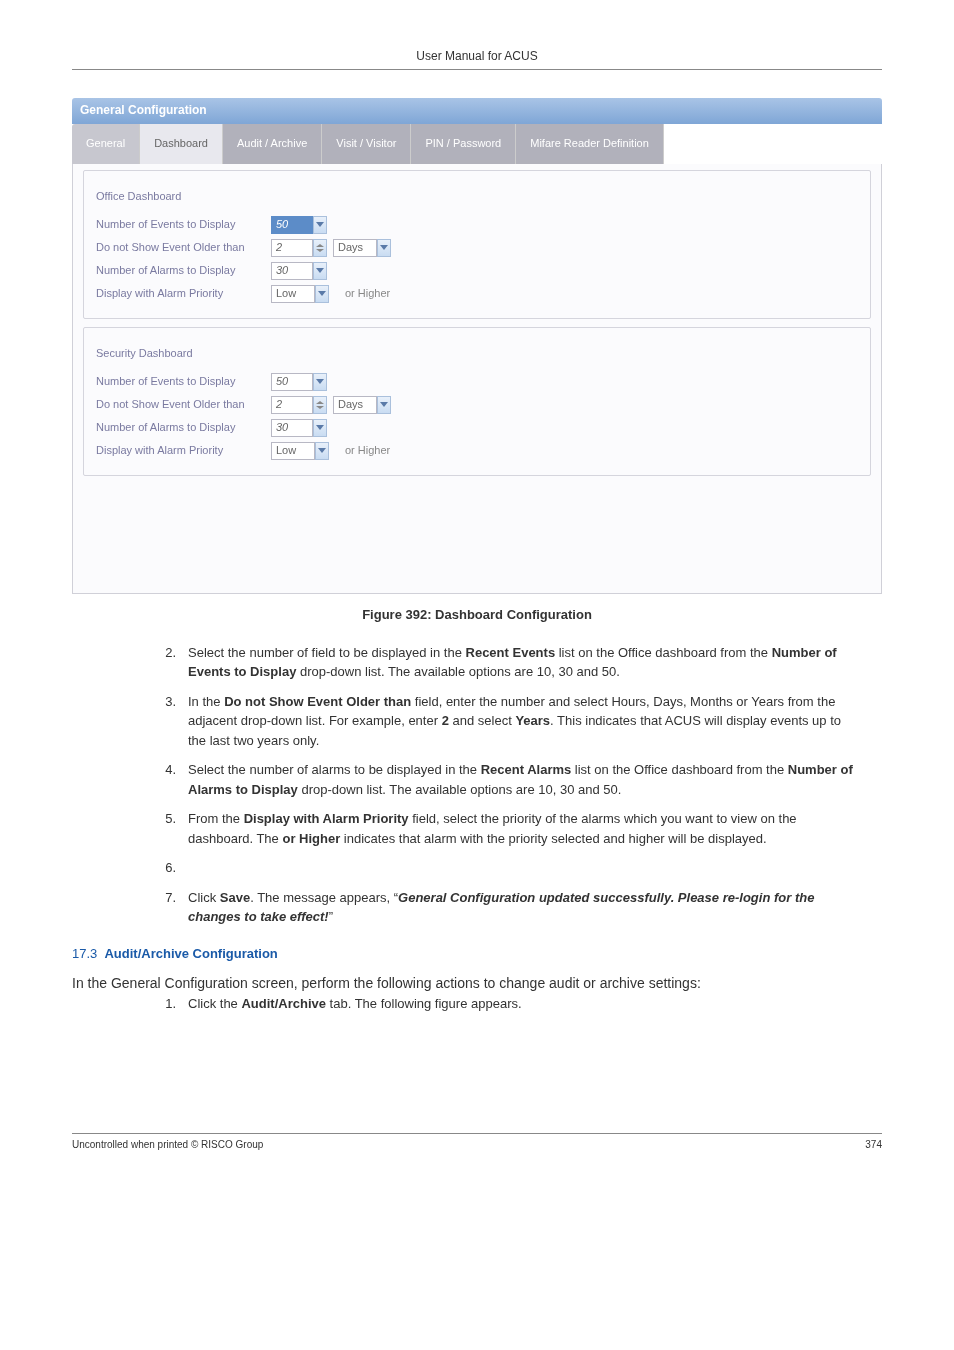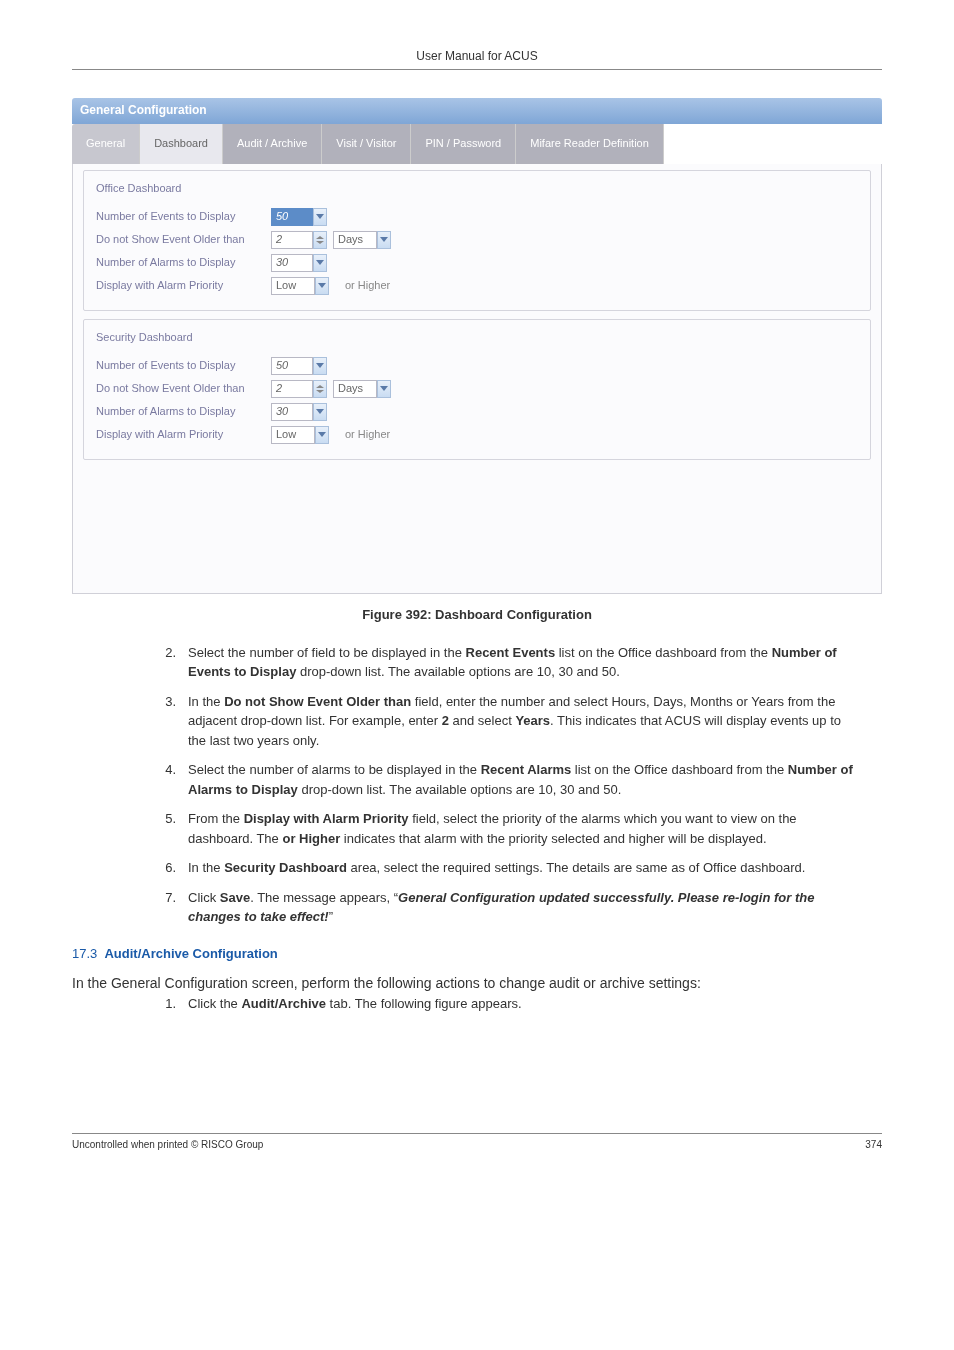--- a/index.html
+++ b/index.html
@@ -48,21 +48,21 @@
     border: 1px solid #d0d0d8;
     border-top: none;
     background: #fbfbfd;
     padding: 6px 10px 10px 10px;
     min-height: 430px;
     position: relative;
   }
   .fieldset {
     border: 1px solid #d5d5dd;
     border-radius: 2px;
-    padding: 8px 12px 10px 12px;
+    padding: 16px 12px 10px 12px;
     margin-bottom: 8px;
     background: #fbfbfd;
   }
   .legend {
     font-size: 11px;
     color: #7a7aa0;
     margin: -14px 0 6px -4px;
     background: #fbfbfd;
     display: inline-block;
     padding: 0 4px;
@@ -333,23 +333,20 @@
 
   <div class="instr-item">
     <div class="instr-num">5.</div>
     <div class="instr-text">
       <span>From the </span><b>Display with Alarm Priority</b><span> field, select the priority of the alarms which you want to view on the dashboard. The </span><b>or Higher</b><span> indicates that alarm with the priority selected and higher will be displayed.</span>
     </div>
   </div>
 
   <div class="instr-item">
     <div class="instr-num">6.</div>
-    <div class="instr-text">
-      <span>In the </span><b>Security Dashboard</b><span> area, select the required settings. The details are same as of Office dashboard.</span>
-    </div>
   </div>
 
   <div class="instr-item">
     <div class="instr-num">7.</div>
     <div class="instr-text">
       <span>Click </span><b>Save</b><span>. The message appears, “</span><i class="bold">General Configuration updated successfully. Please re-login for the changes to take effect!</i><span>”</span>
     </div>
   </div>
 
 </div>

